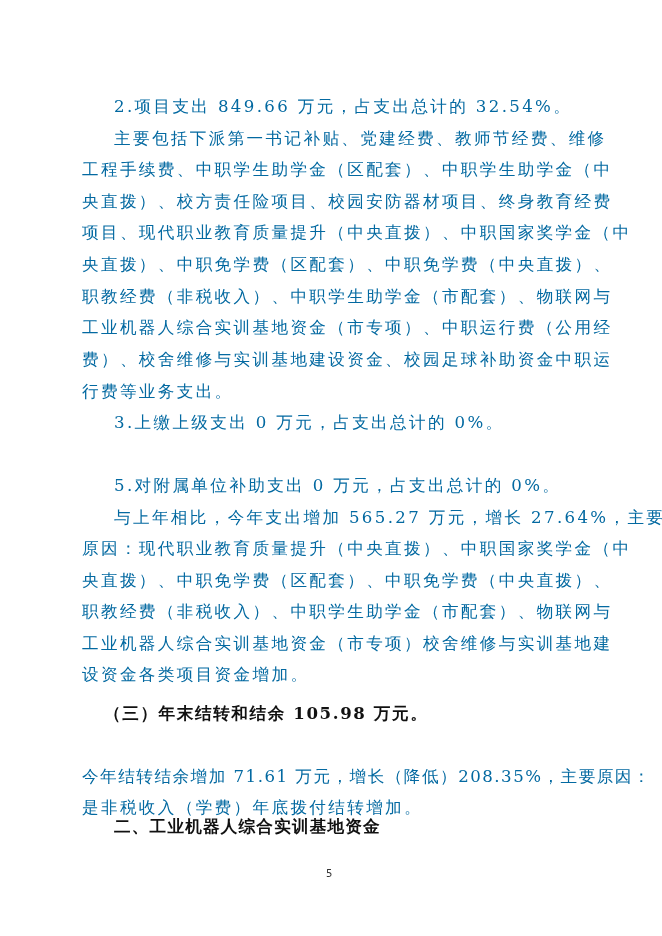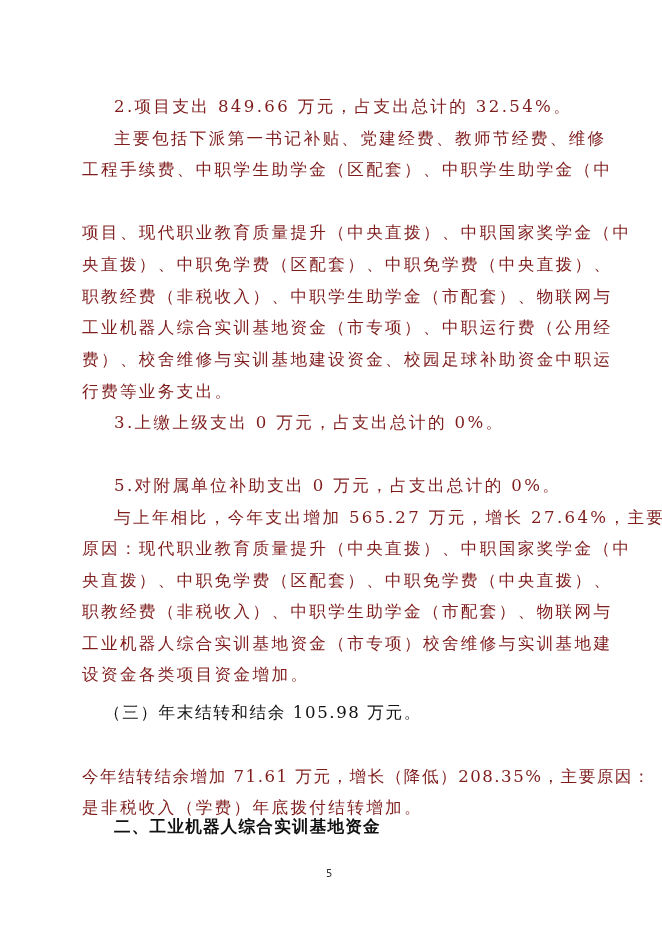--- a/index.html
+++ b/index.html
@@ -22,25 +22,25 @@
       background: #ffffff;
     }
     .line {
       position: absolute;
       left: 82px;
       width: 500px;
       font-size: 16.6px;
       line-height: 22px;
       white-space: nowrap;
       letter-spacing: 2.35px;
-      color: #7f1d1d;
+      color: #0369a1;
     }
     .indent { left: 114px; width: 468px; }
     .bold {
-      font-weight: normal;
+      font-weight: bold;
       letter-spacing: 1.6px;
       color: #111;
     }
     .heading {
       font-family: "DejaVu Sans", "Liberation Sans", sans-serif;
       font-weight: bold;
       font-size: 16.6px;
       letter-spacing: 1.2px;
       color: #111;
     }
@@ -55,20 +55,21 @@
   </style>
 </head>
 <body>
 
 <div class="page">
 
   <div class="line indent" style="top:96px">2.项目支出 849.66 万元，占支出总计的 32.54%。</div>
 
   <div class="line indent" style="top:128px">主要包括下派第一书记补贴、党建经费、教师节经费、维修</div>
   <div class="line" style="top:159px">工程手续费、中职学生助学金（区配套）、中职学生助学金（中</div>
+  <div class="line" style="top:191px">央直拨）、校方责任险项目、校园安防器材项目、终身教育经费</div>
   <div class="line" style="top:222px">项目、现代职业教育质量提升（中央直拨）、中职国家奖学金（中</div>
   <div class="line" style="top:254px">央直拨）、中职免学费（区配套）、中职免学费（中央直拨）、</div>
   <div class="line" style="top:286px">职教经费（非税收入）、中职学生助学金（市配套）、物联网与</div>
   <div class="line" style="top:317px">工业机器人综合实训基地资金（市专项）、中职运行费（公用经</div>
   <div class="line" style="top:349px">费）、校舍维修与实训基地建设资金、校园足球补助资金中职运</div>
   <div class="line" style="top:381px">行费等业务支出。</div>
 
   <div class="line indent" style="top:412px">3.上缴上级支出 0 万元，占支出总计的 0%。</div>
   <div class="line indent" style="top:475px">5.对附属单位补助支出 0 万元，占支出总计的 0%。</div>
 

